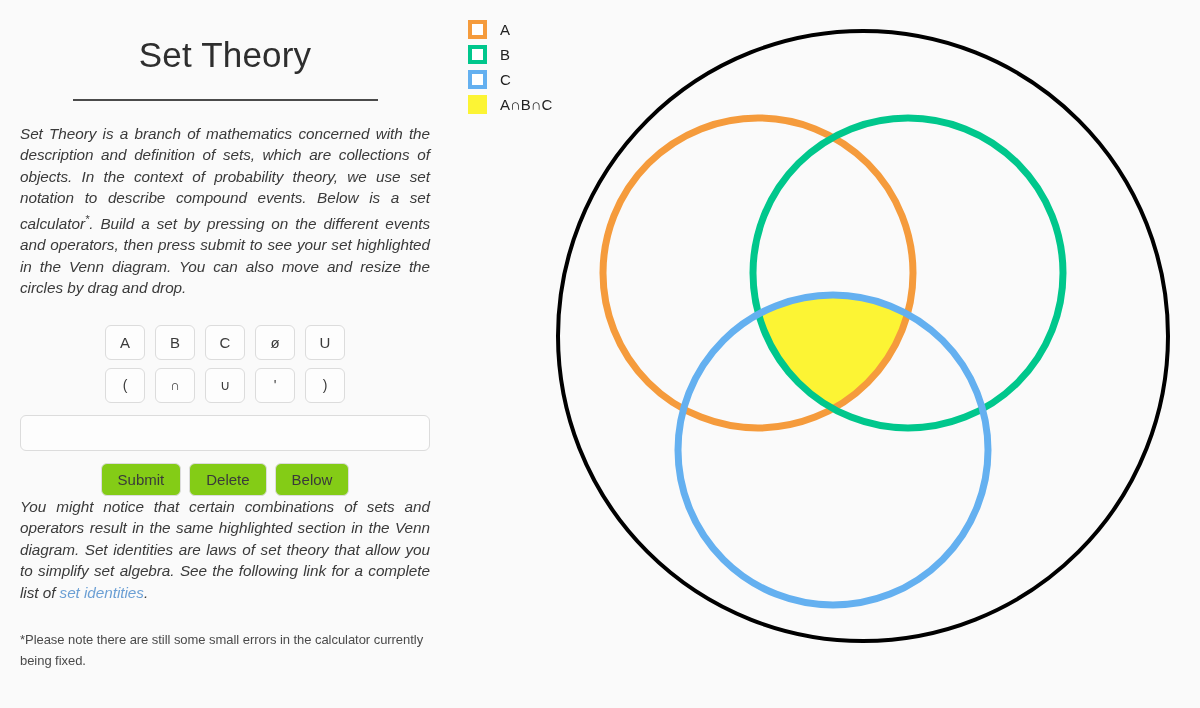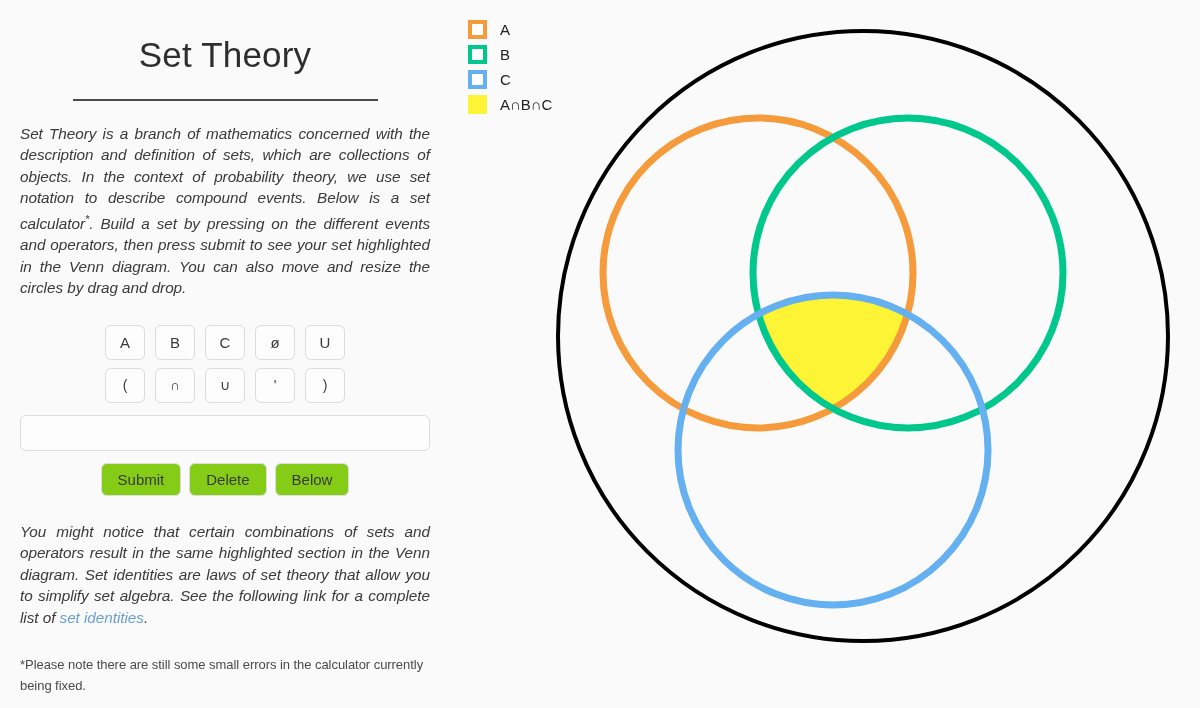--- a/index.html
+++ b/index.html
@@ -132,21 +132,20 @@
     font-size: 15px;
     color: #3a3a3a;
     cursor: pointer;
     display: flex;
     align-items: center;
     justify-content: center;
     line-height: 1;
   }
 
   #identities-paragraph {
-    margin-top: 25px;
   }
 
   #set-identities-link {
     color: #6b9fd4;
     text-decoration: none;
     cursor: pointer;
   }
 
   #footnote {
     font-size: 13px;

